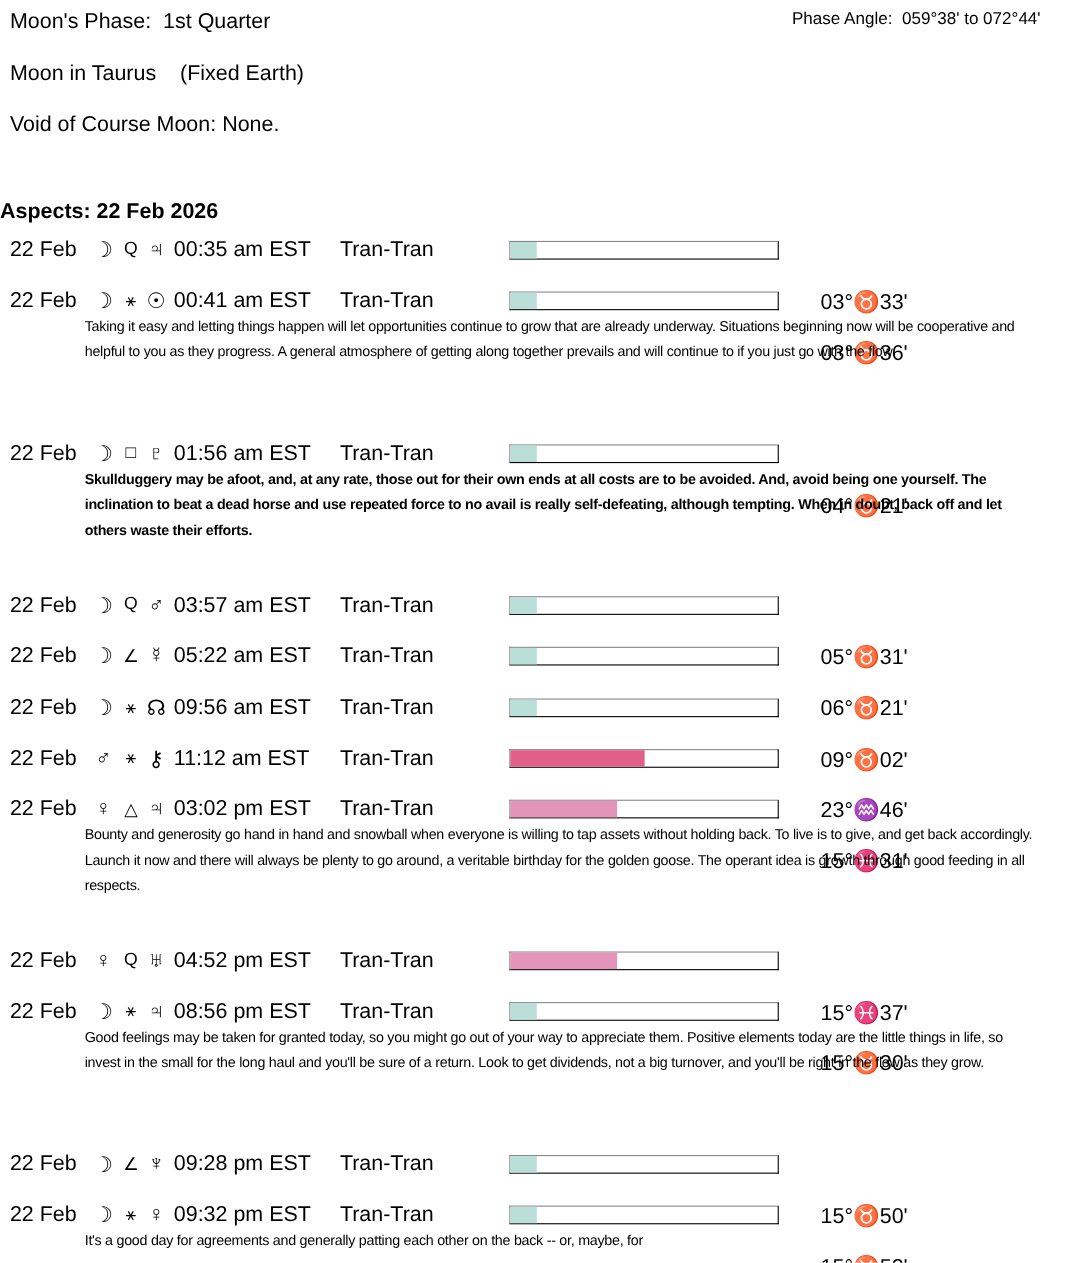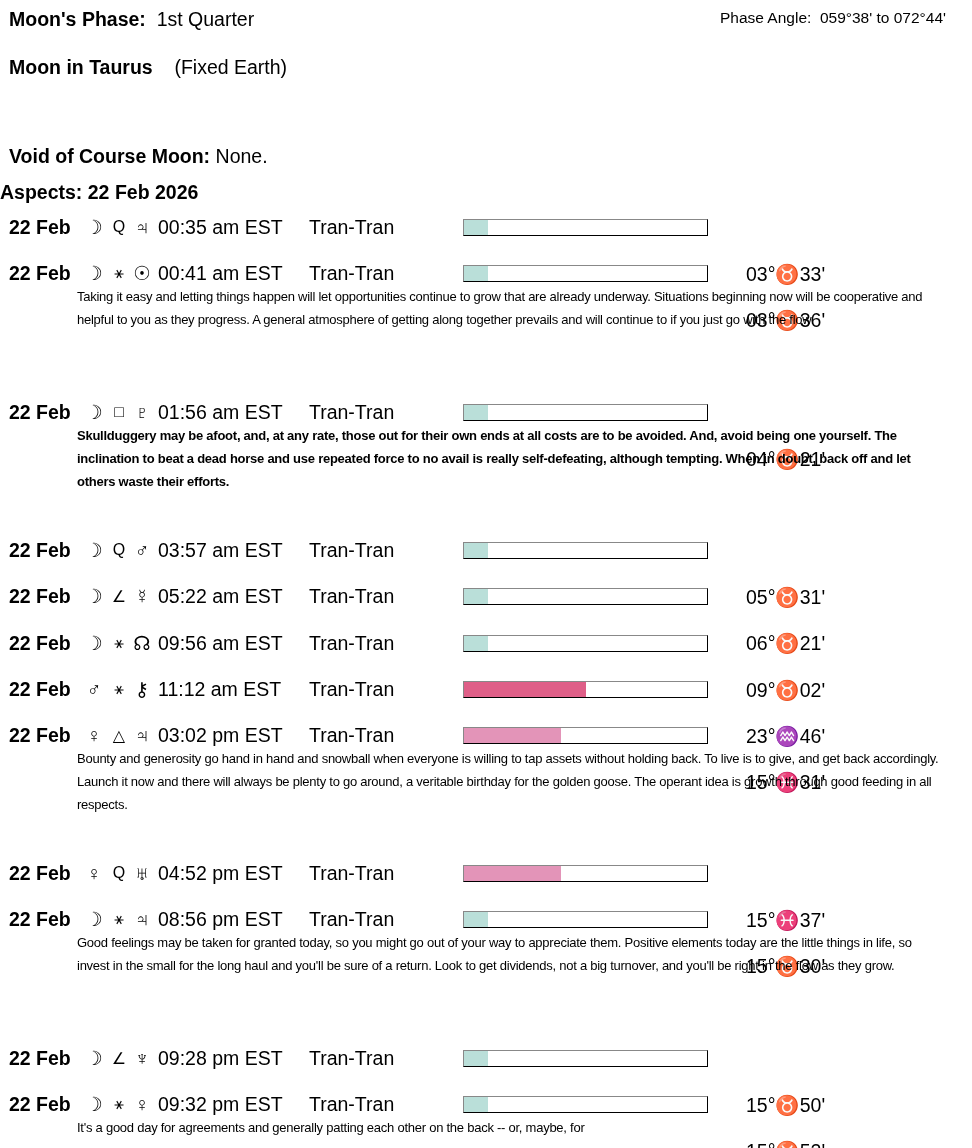--- a/index.html
+++ b/index.html
@@ -1,26 +1,26 @@
 <!DOCTYPE html>
 <html><head>
 <meta charset="utf-8">
 <style>
   html, body { margin: 0; padding: 0; background: #ffffff; }
   body {
     width: 972px; height: 1148px; overflow: hidden; position: relative;
     font-family: "Liberation Sans", sans-serif; font-size: 19.5px; color: #000;
   }
   .hdr { position: absolute; left: 9px; white-space: nowrap; }
-  .hdr b { font-weight: bold; }
+  .hdr b { font-weight: normal; }
   .phase-angle { position: absolute; right: 26px; top: 9px; font-size: 15.5px; white-space: nowrap; }
   .aspects-title { position: absolute; top: 181px; left: 0; width: 952px; text-align: left; font-weight: bold; font-size: 19.5px; }
   .row { position: absolute; left: 9px; height: 24px; width: 950px; white-space: nowrap; }
   .row span { position: absolute; top: 0; }
-  .c-date { left: 0; font-weight: bold; }
+  .c-date { left: 0; }
   .c-p1 { left: 76px; width: 18px; text-align: center; }
   .c-asp { left: 101px; width: 18px; text-align: center; font-size: 16px; top: 2px !important; }
   .c-p2 { left: 124px; width: 18px; text-align: center; }
   .c-time { left: 149px; }
   .c-type { left: 300px; }
   .bar {
     position: absolute; left: 454px; top: 3px; width: 245px; height: 17px;
     border: 1px solid #000; border-top-color: #888; border-left-color: #888; box-sizing: border-box; background: #fff;
   }
   .bar-fill { position: absolute; left: 0; top: 0; bottom: 0; }
@@ -38,21 +38,21 @@
   <span>1st Quarter</span>
 </div>
 <div class="phase-angle">
   <span>Phase Angle:</span>&nbsp;
   <span>059°38' to 072°44'</span>
 </div>
 <div class="hdr" style="top:56px;">
   <b>Moon in Taurus</b>&nbsp;&nbsp;&nbsp;
   <span>(Fixed Earth)</span>
 </div>
-<div class="hdr" style="top:102px;margin-top:43px;">
+<div class="hdr" style="top:102px;">
   <b>Void of Course Moon:</b>
   <span>None.</span>
 </div>
 
 <div class="aspects-title">Aspects: 22 Feb 2026</div>
 
 <div id="aspect-list">
     <div class="row" style="top: 216px;">
     <span class="c-date">22 Feb</span>
     <span class="c-p1">☽</span>

